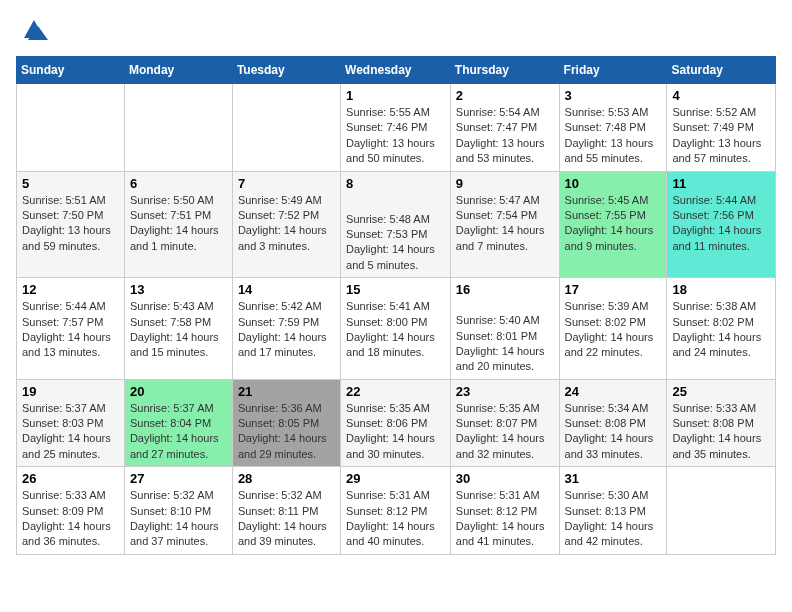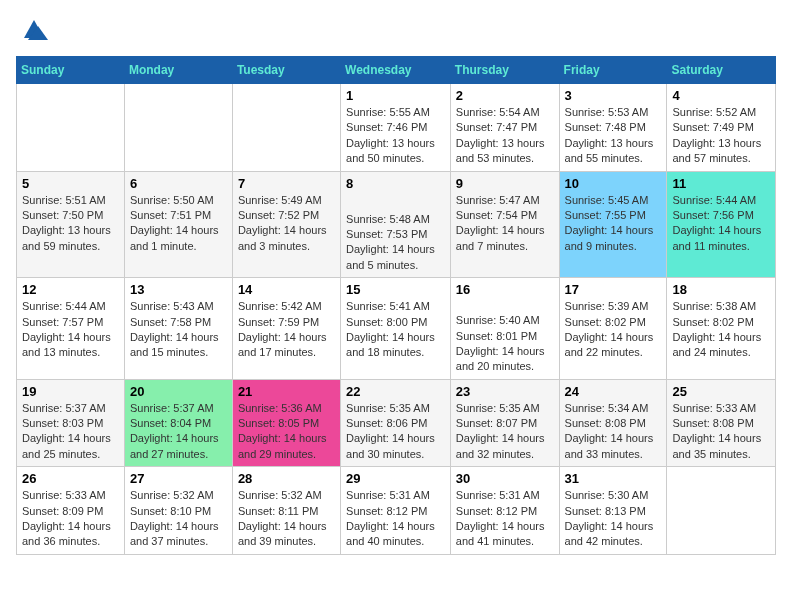--- a/index.html
+++ b/index.html
@@ -52,21 +52,21 @@
       font-size: 16px;
       color: #555;
     }
     .calendar {
       width: 100%;
       border-collapse: collapse;
       font-size: 11px;
     }
     .calendar th {
       background: #1a5fa8;
-      color: #5eead4;
+      color: #ffffff;
       padding: 6px 4px;
       text-align: left;
       font-size: 12px;
       font-weight: bold;
       border: 1px solid #1a5fa8;
     }
     .calendar td {
       vertical-align: top;
       padding: 4px 5px;
       border: 1px solid #ccc;
@@ -181,21 +181,21 @@
           <div class="day-info" style="white-space: pre-line; margin-top: 21px;">Sunrise: 5:48 AM
 Sunset: 7:53 PM
 Daylight: 14 hours and 5 minutes.</div>
         </td>
         <td style="background: rgb(245, 245, 245);">
           <span class="day-num">9</span>
           <div class="day-info" style="white-space: pre-line;">Sunrise: 5:47 AM
 Sunset: 7:54 PM
 Daylight: 14 hours and 7 minutes.</div>
         </td>
-        <td style="background: #7dd3fc;">
+        <td style="background: #86efac;">
           <span class="day-num">10</span>
           <div class="day-info" style="white-space: pre-line;">Sunrise: 5:45 AM
 Sunset: 7:55 PM
 Daylight: 14 hours and 9 minutes.</div>
         </td>
         <td style="background: #5eead4;">
           <span class="day-num">11</span>
           <div class="day-info" style="white-space: pre-line;">Sunrise: 5:44 AM
 Sunset: 7:56 PM
 Daylight: 14 hours and 11 minutes.</div>
@@ -251,21 +251,21 @@
           <div class="day-info" style="white-space: pre-line;">Sunrise: 5:37 AM
 Sunset: 8:03 PM
 Daylight: 14 hours and 25 minutes.</div>
         </td>
         <td style="background: #86efac;">
           <span class="day-num">20</span>
           <div class="day-info" style="white-space: pre-line;">Sunrise: 5:37 AM
 Sunset: 8:04 PM
 Daylight: 14 hours and 27 minutes.</div>
         </td>
-        <td style="background: #ec4899;">
+        <td style="background: #a3a3a3;">
           <span class="day-num">21</span>
           <div class="day-info" style="white-space: pre-line;">Sunrise: 5:36 AM
 Sunset: 8:05 PM
 Daylight: 14 hours and 29 minutes.</div>
         </td>
         <td style="background: rgb(245, 245, 245);">
           <span class="day-num">22</span>
           <div class="day-info" style="white-space: pre-line;">Sunrise: 5:35 AM
 Sunset: 8:06 PM
 Daylight: 14 hours and 30 minutes.</div>

